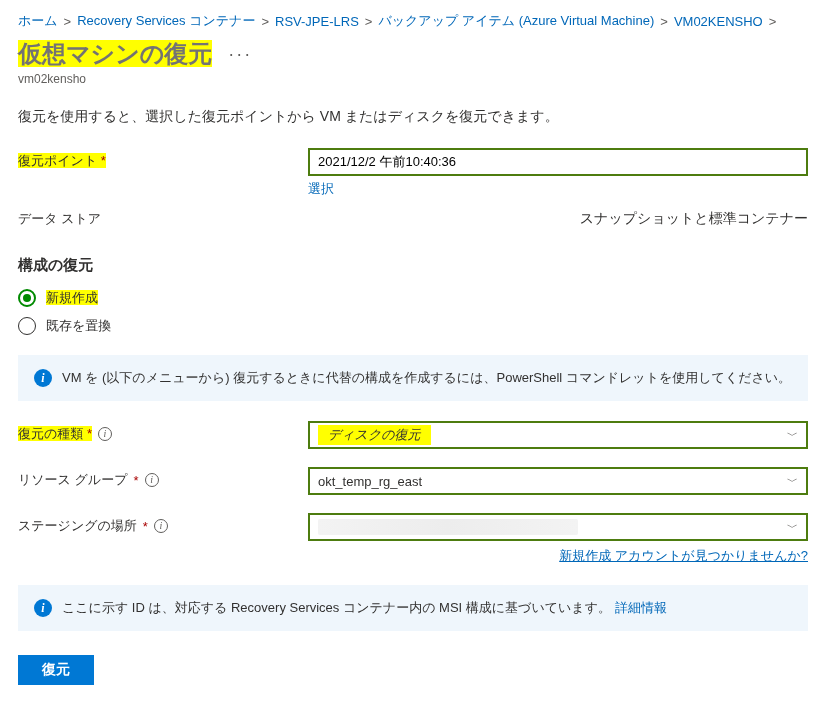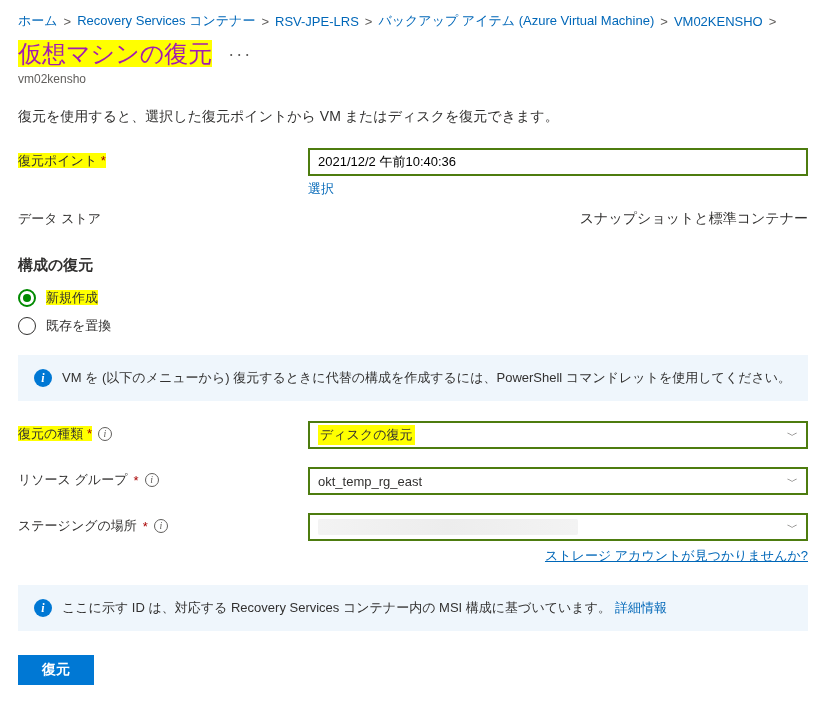--- a/index.html
+++ b/index.html
@@ -15,21 +15,21 @@
   font-size: 13px;
   margin-bottom: 8px;
   display: flex;
   flex-wrap: wrap;
   align-items: center;
   gap: 4px;
 }
 .breadcrumb a { color: #0067b8; text-decoration: none; cursor: pointer; }
 .breadcrumb .sep { color: #605e5c; margin: 0 2px; }
 .page-title-row { display: flex; align-items: center; gap: 12px; margin-bottom: 2px;}
-.page-title { font-size: 24px; font-weight: 400; color: #a21caf; }
+.page-title { font-size: 24px; font-weight: 700; color: #737373; }
 .hl { background: #ffff00; }
 .ellipsis { font-size: 18px; color: #605e5c; letter-spacing: 2px; cursor: pointer; padding: 0 4px;}
 .subtitle { font-size: 12px; color: #605e5c; margin-bottom: 22px; }
 .desc { font-size: 14px; margin-bottom: 22px; }
 .form-row { display: flex; align-items: flex-start; margin-bottom: 18px; }
 .form-row.tight { margin-bottom: 8px; }
 .form-label-col { width: 290px; flex-shrink: 0; display: flex; align-items: center; gap: 6px; padding-top: 4px;}
 .form-label { font-size: 13px; }
 .req { color: #a80000; }
 .info-icon-wrap {
@@ -70,21 +70,21 @@
 .masked-value {
   height: 16px; width: 260px; background: #fafafa;
   border-radius: 2px;
   background-image: linear-gradient(90deg, #f3f3f3, #ededed, #f3f3f3);
 }
 .primary-btn {
   background: #0078d4; color: #fff; border: none;
   font-size: 14px; font-weight: 600; padding: 6px 24px;
   cursor: pointer; margin-top: 16px;
 }
-.select-hlval { background: #ffff00; padding: 1px 2px;}
+.select-hlval { background: #ffff00; padding: 1px 10px; font-style: italic;}
 </style>
 </head>
 <body>
 
 
 
 
 <div class="breadcrumb">
   <a>ホーム</a>
   <span class="sep">&gt;</span>
@@ -184,21 +184,21 @@
     <span class="form-label">ステージングの場所</span>
     <span class="req">*</span>
     <span class="info-icon-wrap">i</span>
   </div>
   <div class="form-field-col">
     <div class="select-input">
       <span class="masked-value"></span>
       <span class="chevron">﹀</span>
     </div>
     <div class="right-help">
-      <span class="link underline">ストレージ アカウントが見つかりませんか?</span>
+      <span class="link underline">新規作成 アカウントが見つかりませんか?</span>
     </div>
   </div>
 </div>
 
 
 <div class="info-box" style="margin-bottom:8px;">
   <span class="info-circle">i</span>
   <span>
     <span>ここに示す ID は、対応する Recovery Services コンテナー内の MSI 構成に基づいています。</span><span class="link-inline">詳細情報</span>
   </span>

